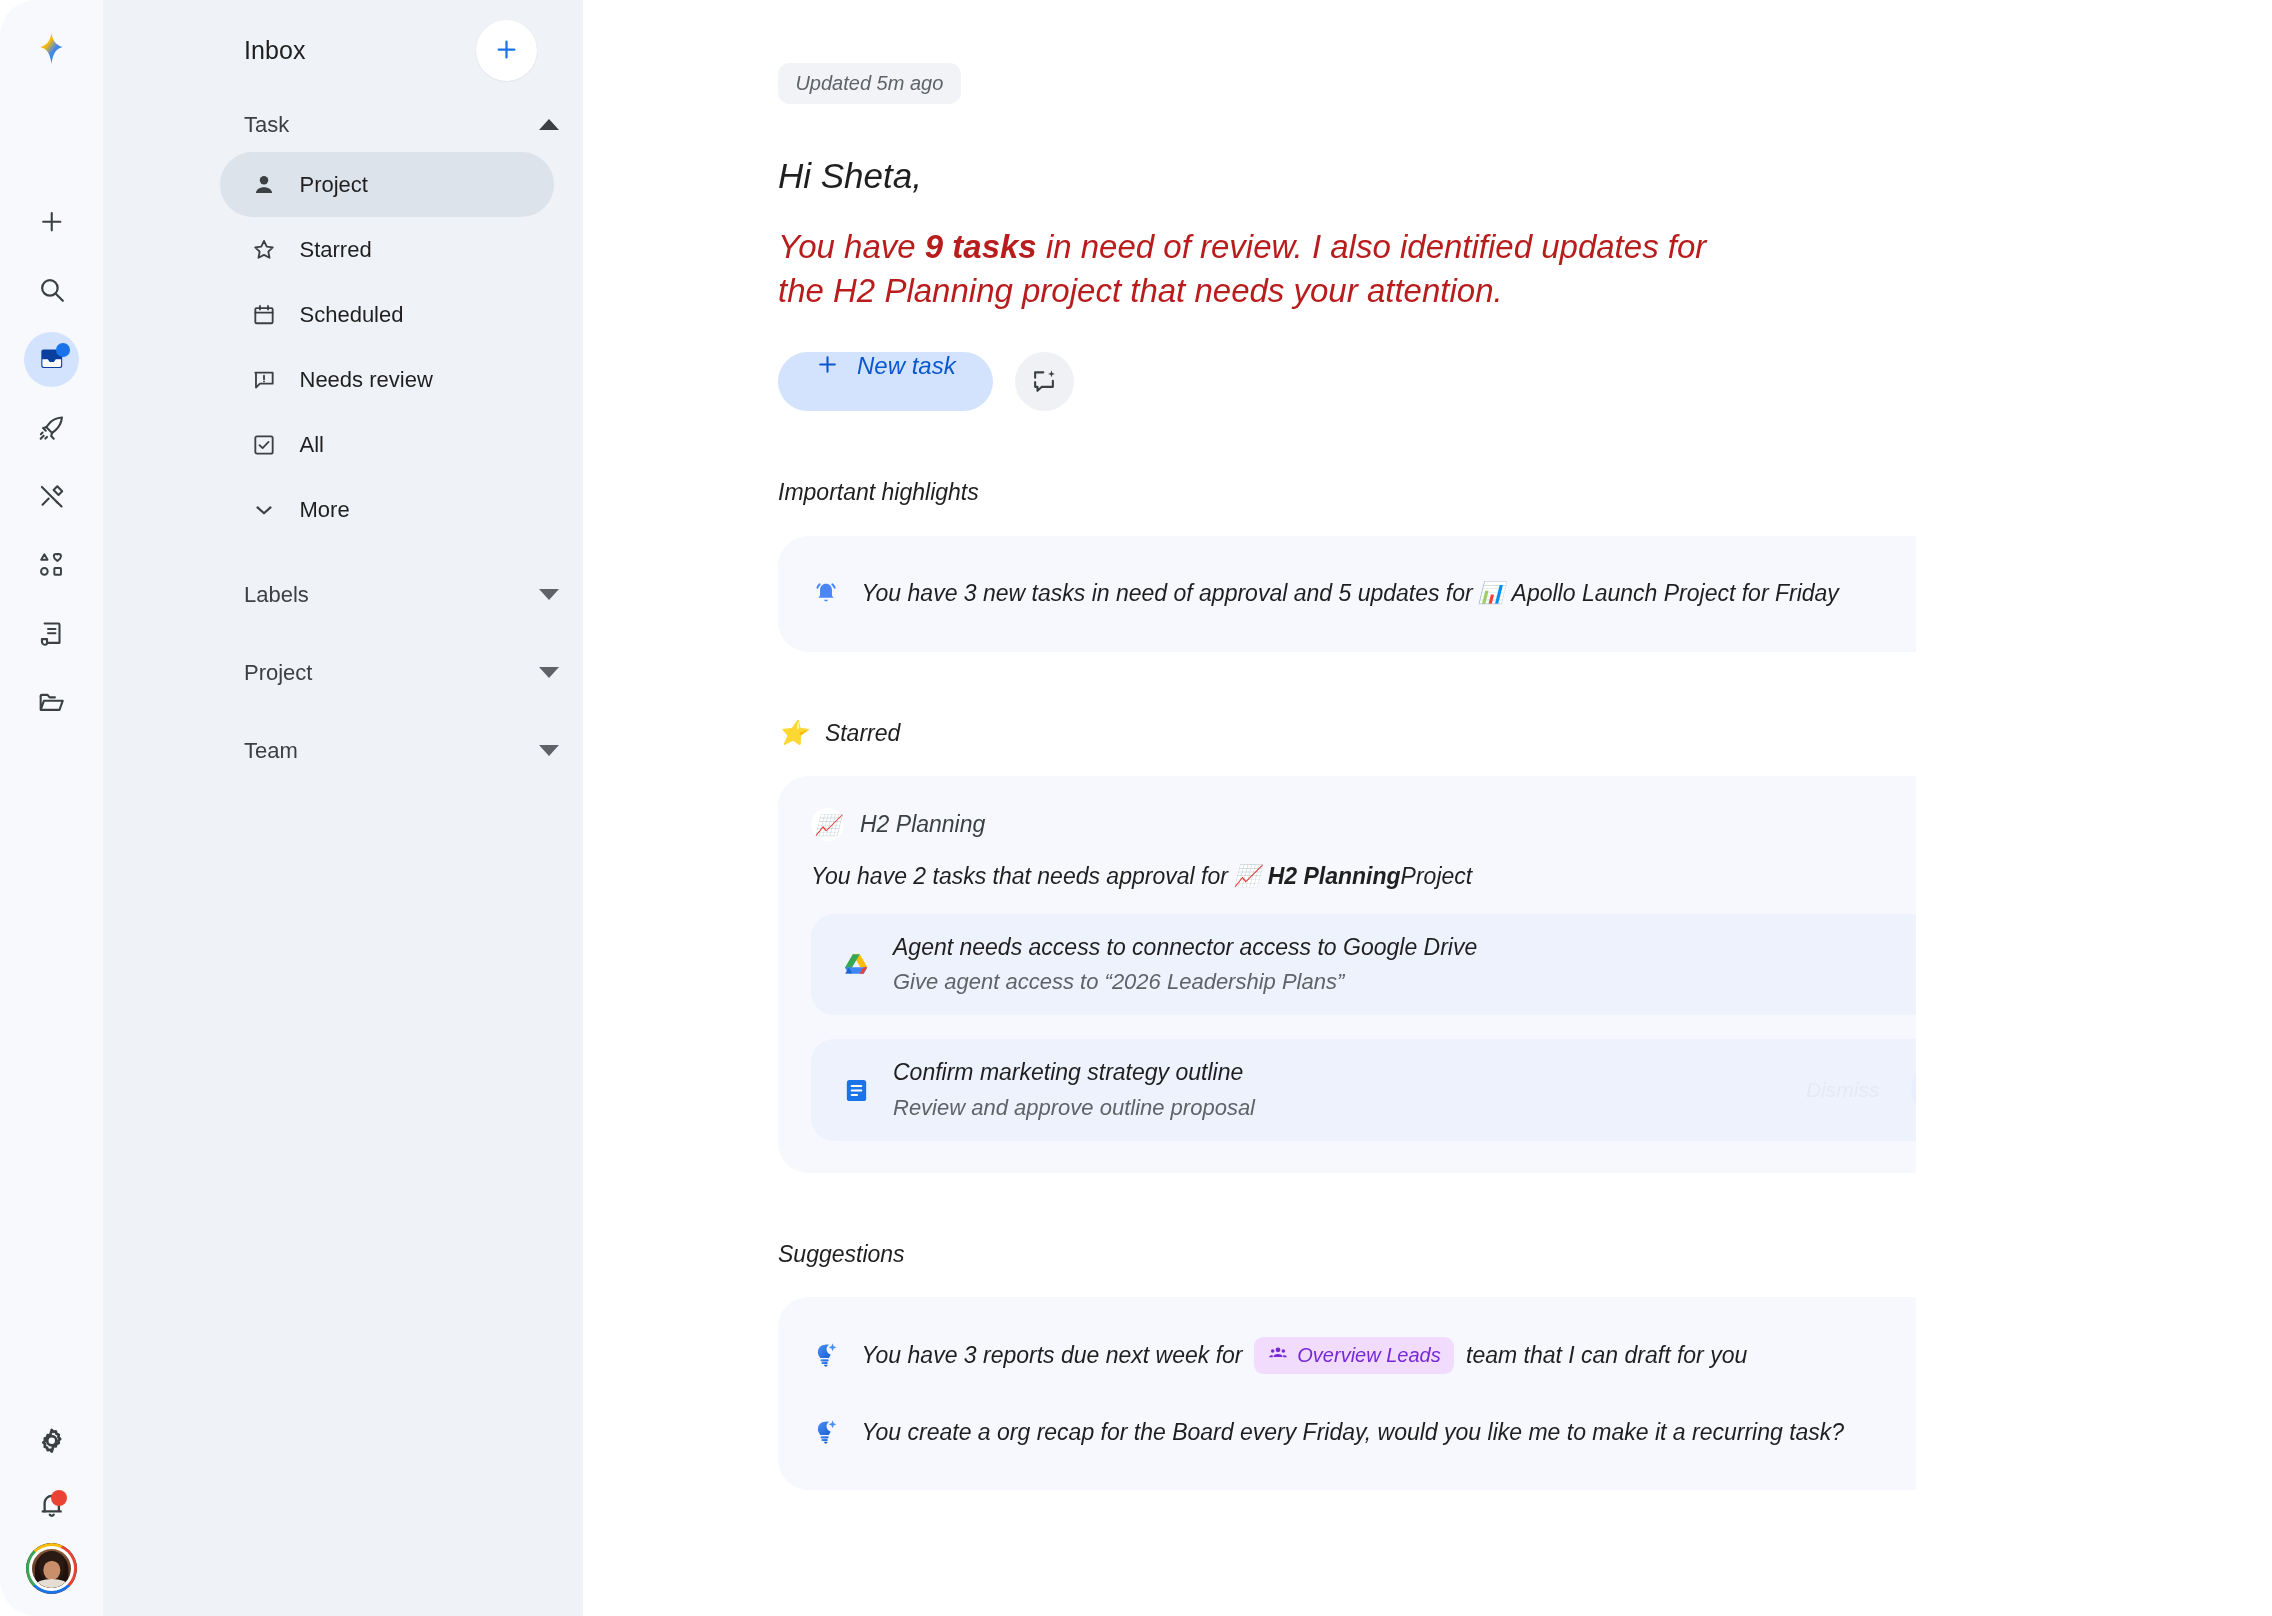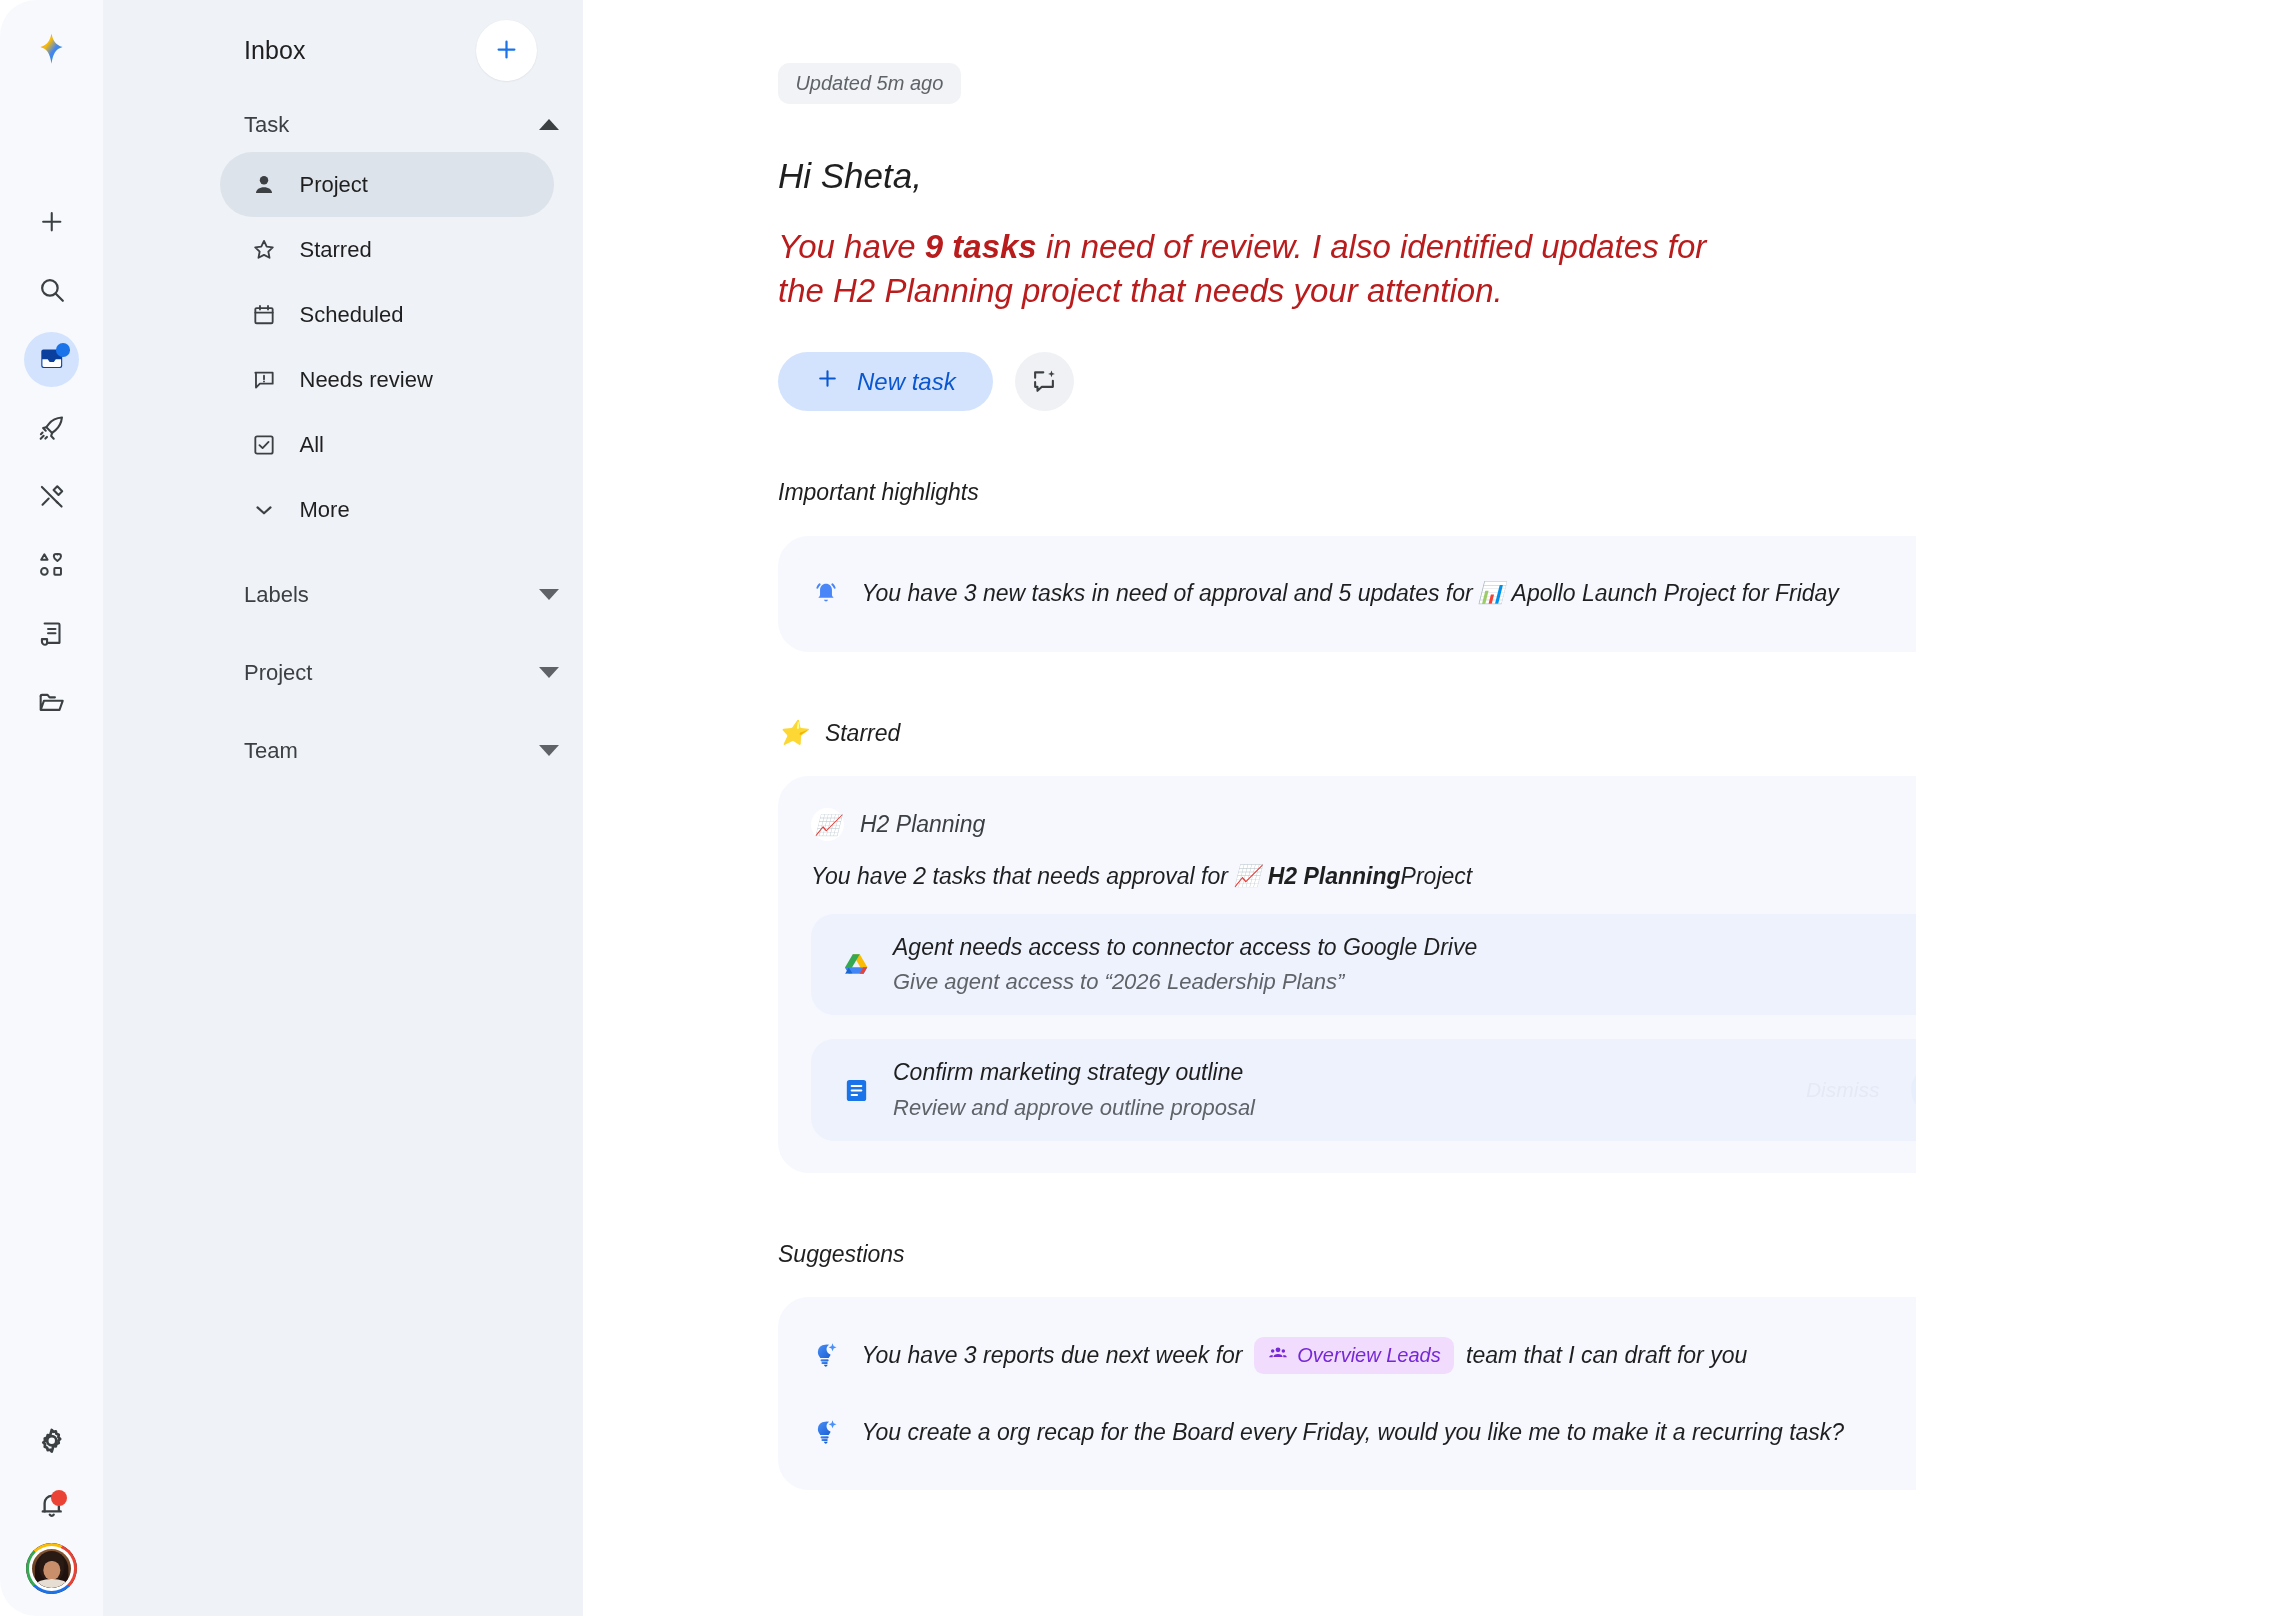--- a/index.html
+++ b/index.html
@@ -170,21 +170,21 @@
   .lede {
     margin-top: 32px;
     font-size: 33px;
     line-height: 1.32;
     color: #b91c1c;
     max-width: 957px;
   }
   .lede b { font-weight: bold; }
   .btnrow { margin-top: 40px; display: flex; align-items: center; gap: 22px; }
   .btn-primary {
-    display: flex; align-items: center; gap: 17px;
+    display: flex; align-items: flex-start; gap: 17px;
     background: #d3e3fd;
     color: #0b57d0;
     font-size: 24px;
     padding: 0 37px;
     height: 59px;
     border-radius: 32px;
   }
   .btn-icon-round {
     width: 59px; height: 59px; border-radius: 50%;
     background: #eff1f4;

